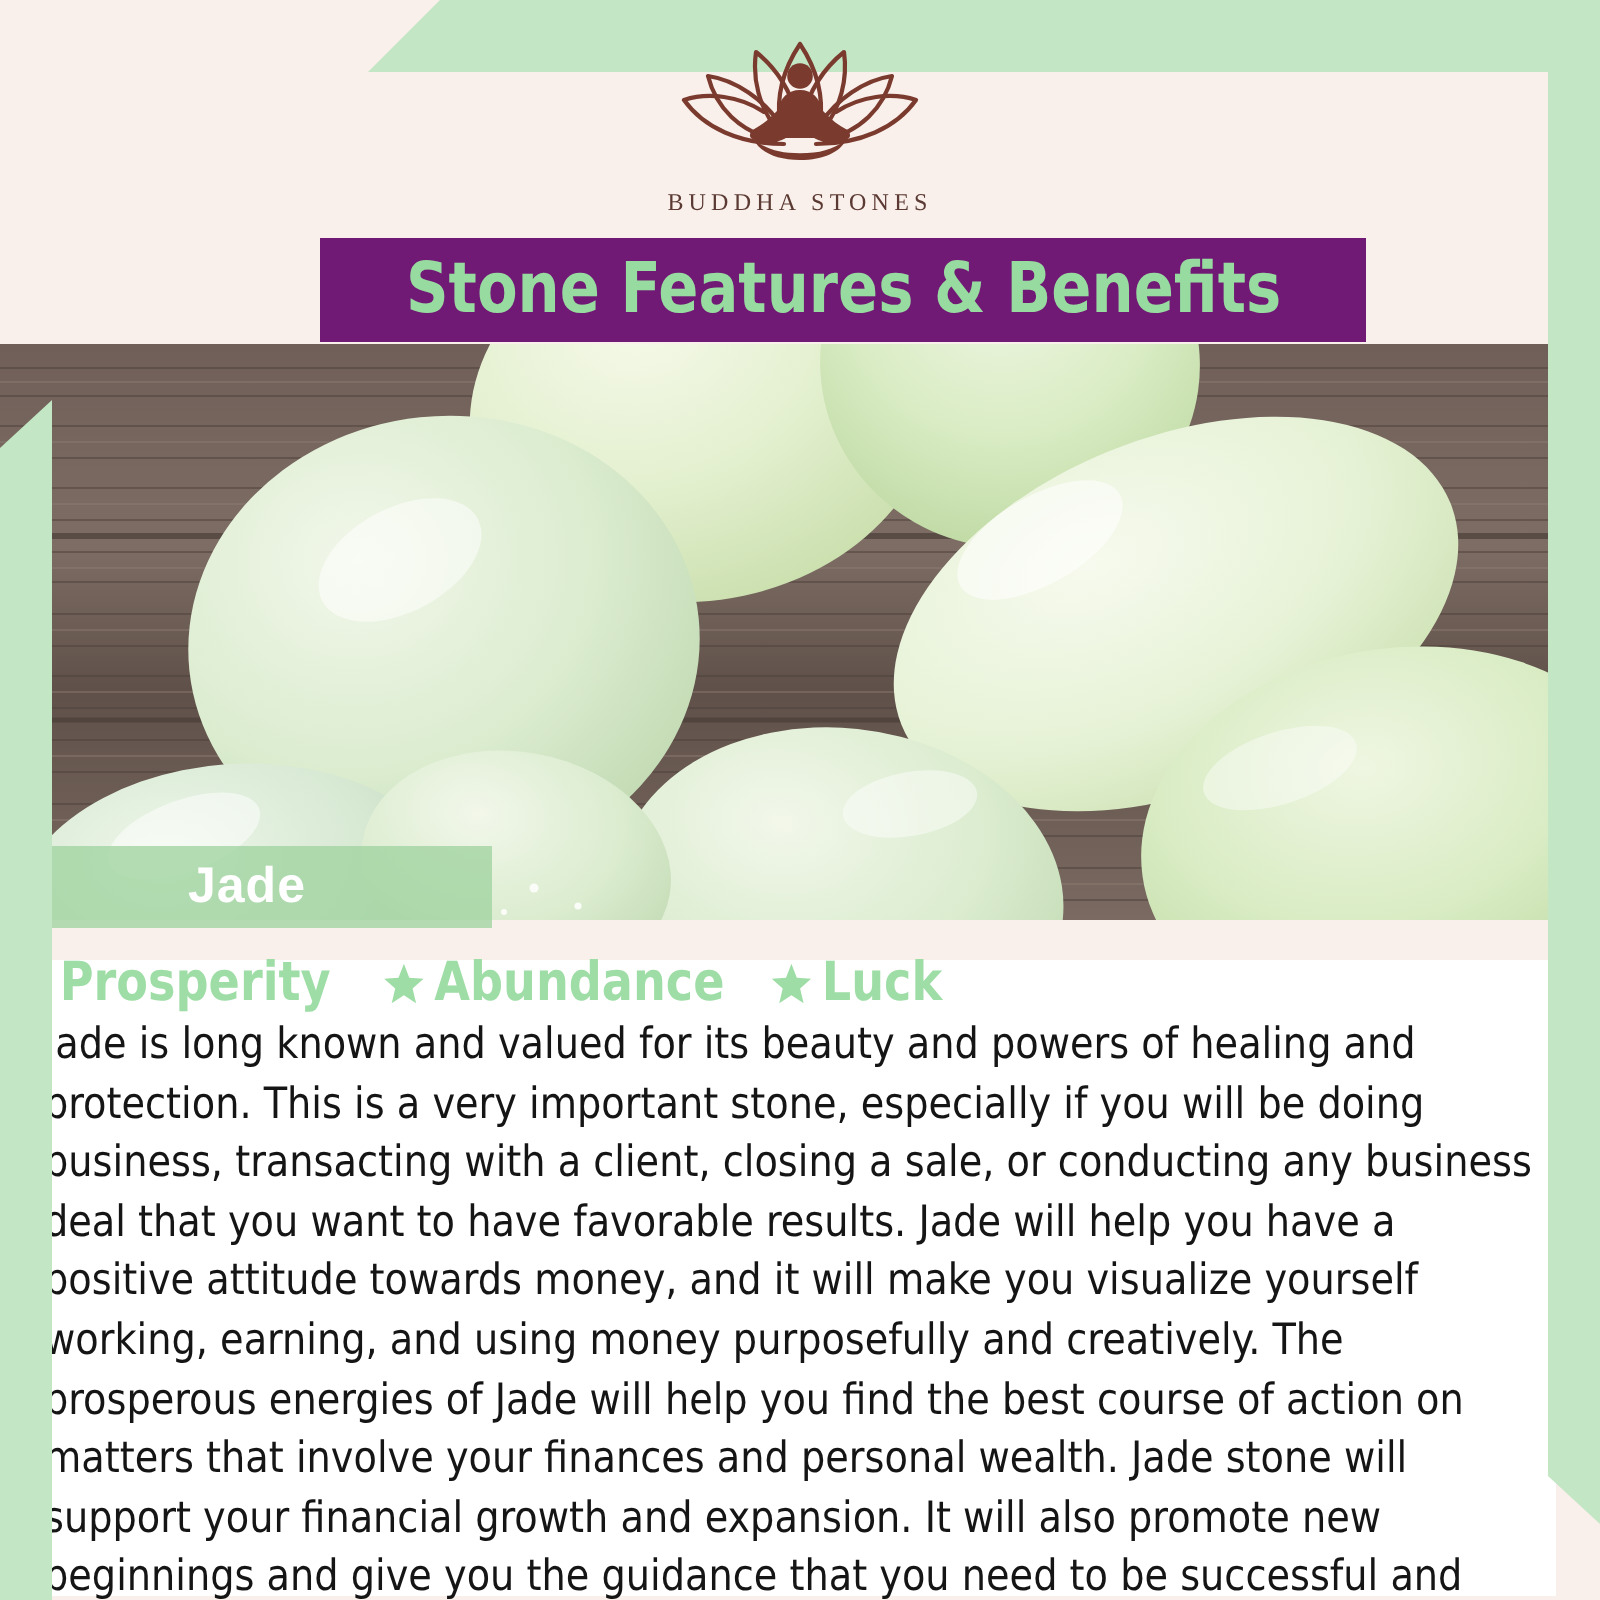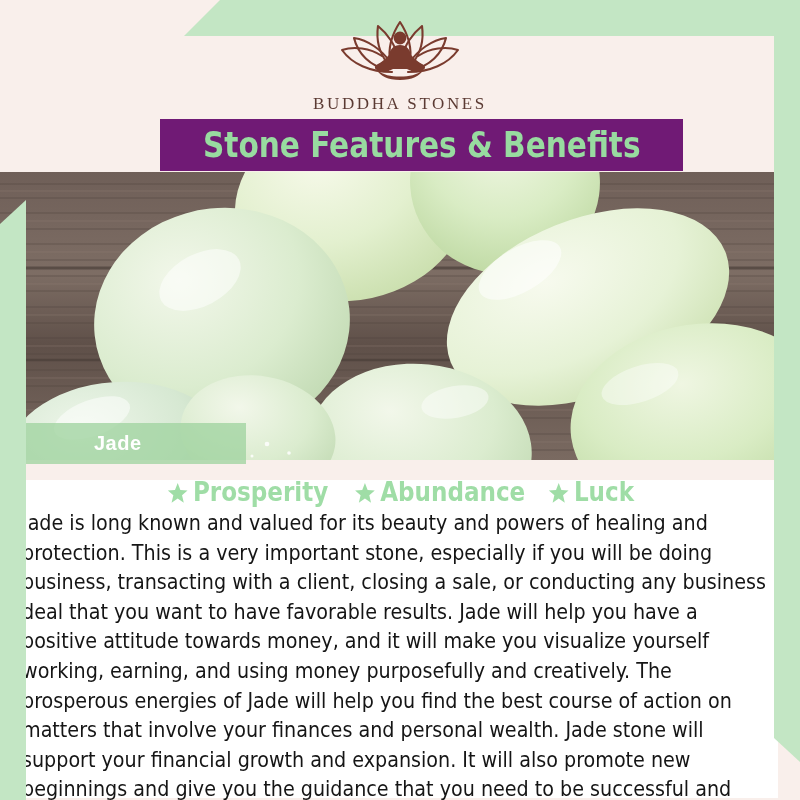--- a/index.html
+++ b/index.html
@@ -68,21 +68,21 @@
   }
   .logo-mark {
     display: block;
     margin: 0 auto;
     width: 148px;
     height: 76px;
   }
   .logo-word {
     margin-top: 4px;
     font-family: "Liberation Serif", serif;
-    font-size: 17px;
+    font-size: 12px;
     letter-spacing: 2.6px;
     color: #5b3a33;
     font-weight: 400;
   }
 
   
   .title-banner {
     position: absolute;
     top: 119px;
     left: 160px;
@@ -125,21 +125,21 @@
     height: 41px;
     background: rgba(160, 212, 160, 0.78);
     display: flex;
     align-items: center;
     z-index: 3;
   }
   .jade-label {
     margin-left: 68px;
     color: #ffffff;
     font-weight: bold;
-    font-size: 20px;
+    font-size: 25px;
     letter-spacing: 0.5px;
   }
 
   
   .lower {
     position: absolute;
     left: 0;
     top: 460px;
     width: 800px;
     height: 340px;
@@ -153,21 +153,21 @@
     width: 756px;
     height: 318px;
     background: #ffffff;
   }
 
   .benefits {
     position: absolute;
     left: 0;
     top: 476px;
     width: 800px;
-    text-align: center;
+    text-align: left;
     z-index: 3;
     white-space: nowrap;
   }
   .benefit-item {
     display: inline-block;
     color: #9fdda6;
     font-family: "Liberation Sans Narrow", "DejaVu Sans Condensed", "Liberation Sans", sans-serif;
     font-weight: bold;
     font-size: 27px;
     transform: scaleX(0.95);

